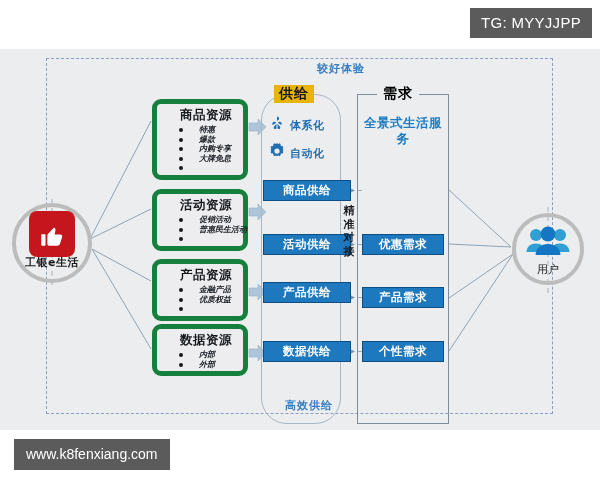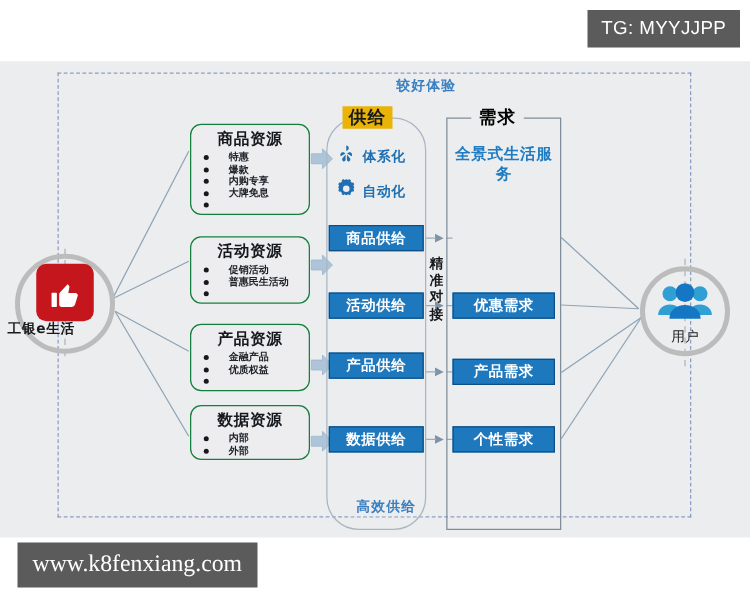--- a/index.html
+++ b/index.html
@@ -49,45 +49,45 @@
     background:transparent;
   }
   #logo-circle{left:12px;top:154px;width:80px;height:80px;}
   #logo-box{
     position:absolute;left:29px;top:162px;width:46px;height:46px;
     background:#c4161c;border-radius:8px;
     display:flex;align-items:center;justify-content:center;
   }
   #logo-caption{
     position:absolute;left:6px;top:206px;width:92px;
-    color:#1a1a1a;font-size:11px;font-weight:bold;
+    text-align:center;color:#1a1a1a;font-size:11px;font-weight:bold;
     letter-spacing:.5px;
   }
   
   #user-circle{left:512px;top:164px;width:72px;height:72px;}
   #user-icon{position:absolute;left:525px;top:175px;width:46px;height:36px;}
   #user-caption{
     position:absolute;left:508px;top:213px;width:80px;
     text-align:center;color:#1a1a1a;font-size:11px;font-weight:normal;
   }
 
   
   .res-card{
     position:absolute;left:152px;width:96px;
     background:#ededef;
-    border:1px solid #15803d;
+    border:5px solid #15803d;
     border-radius:9px;
     box-sizing:border-box;
-    padding:3px 0 2px 0;
+    padding:3px 0 2px 12px;
   }
   .res-title{
     text-align:center;color:#15181c;font-weight:bold;font-size:12.5px;
     letter-spacing:.5px;margin-bottom:1px;
   }
-  .res-list{list-style:none;margin:0;padding:0 0 0 8px;}
+  .res-list{list-style:none;margin:0;padding:0 0 0 8px;font-style:italic;}
   .res-list li{
     font-size:8px;color:#20242a;line-height:9.5px;
     position:relative;padding-left:22px;white-space:nowrap;
     font-weight:bold;
   }
   .res-list li::before{
     content:"";position:absolute;left:2px;top:3px;
     width:4px;height:4px;border-radius:50%;background:#15181c;
   }
   .res-list li.faint{color:#b9bcc0;}
@@ -120,21 +120,21 @@
   
   .blue-box{
     position:absolute;
     background:#1e78be;
     border:1px solid #0d4f85;
     color:#ffffff;font-weight:bold;font-size:11.5px;
     letter-spacing:.5px;
     display:flex;align-items:center;justify-content:center;
     box-sizing:border-box;
   }
-  .supply-box{left:263px;width:76px;height:21px;}
+  .supply-box{left:263px;width:88px;height:21px;}
   #sup-1{top:131px;}
   #sup-2{top:185px;}
   #sup-3{top:233px;}
   #sup-4{top:292px;}
 
   
   #demand-bracket{
     position:absolute;left:357px;top:45px;width:92px;height:330px;
     border:1.5px solid #7f8d9b;
     border-top:1.5px solid #7f8d9b;
@@ -161,23 +161,23 @@
     position:absolute;left:341px;top:155px;width:16px;
     text-align:center;color:#15181c;font-size:11px;font-weight:bold;
     line-height:13.5px;
   }
   #match-label span{display:block;}
 
   
   #watermark{
     position:absolute;left:14px;bottom:10px;
     background:#5b5b5b;color:#ffffff;
-    font-size:19px;line-height:1;
+    font-size:14px;line-height:1;
     padding:8px 12px 9px 12px;
-    font-family:Liberation Serif, serif;
+    font-family:Liberation Sans, sans-serif;
   }
 </style>
 </head>
 <body>
 
 <div id="tg-tag">TG: MYYJJPP</div>
 
 <div id="canvas">
 
   <div id="dashed-frame"></div>

